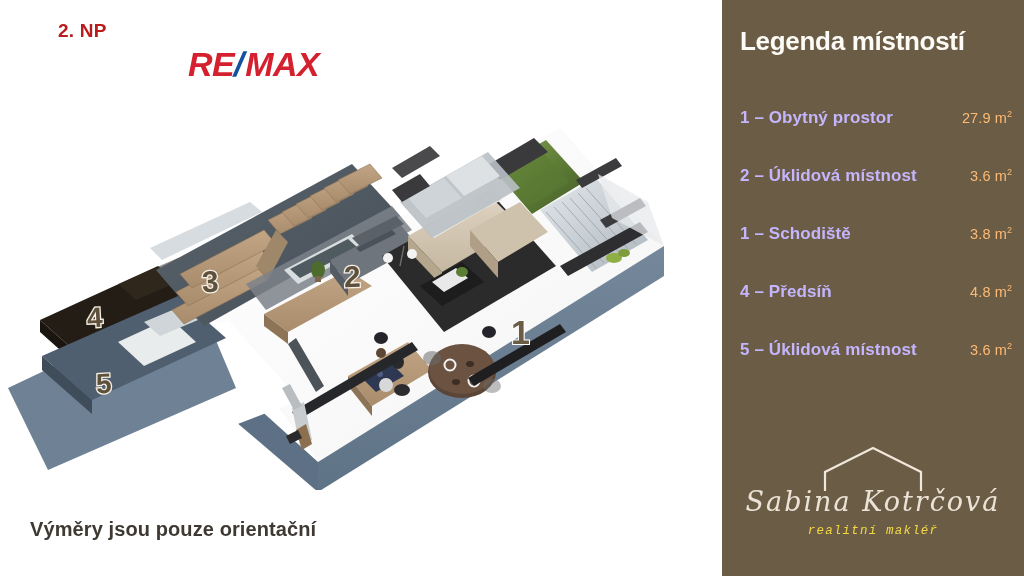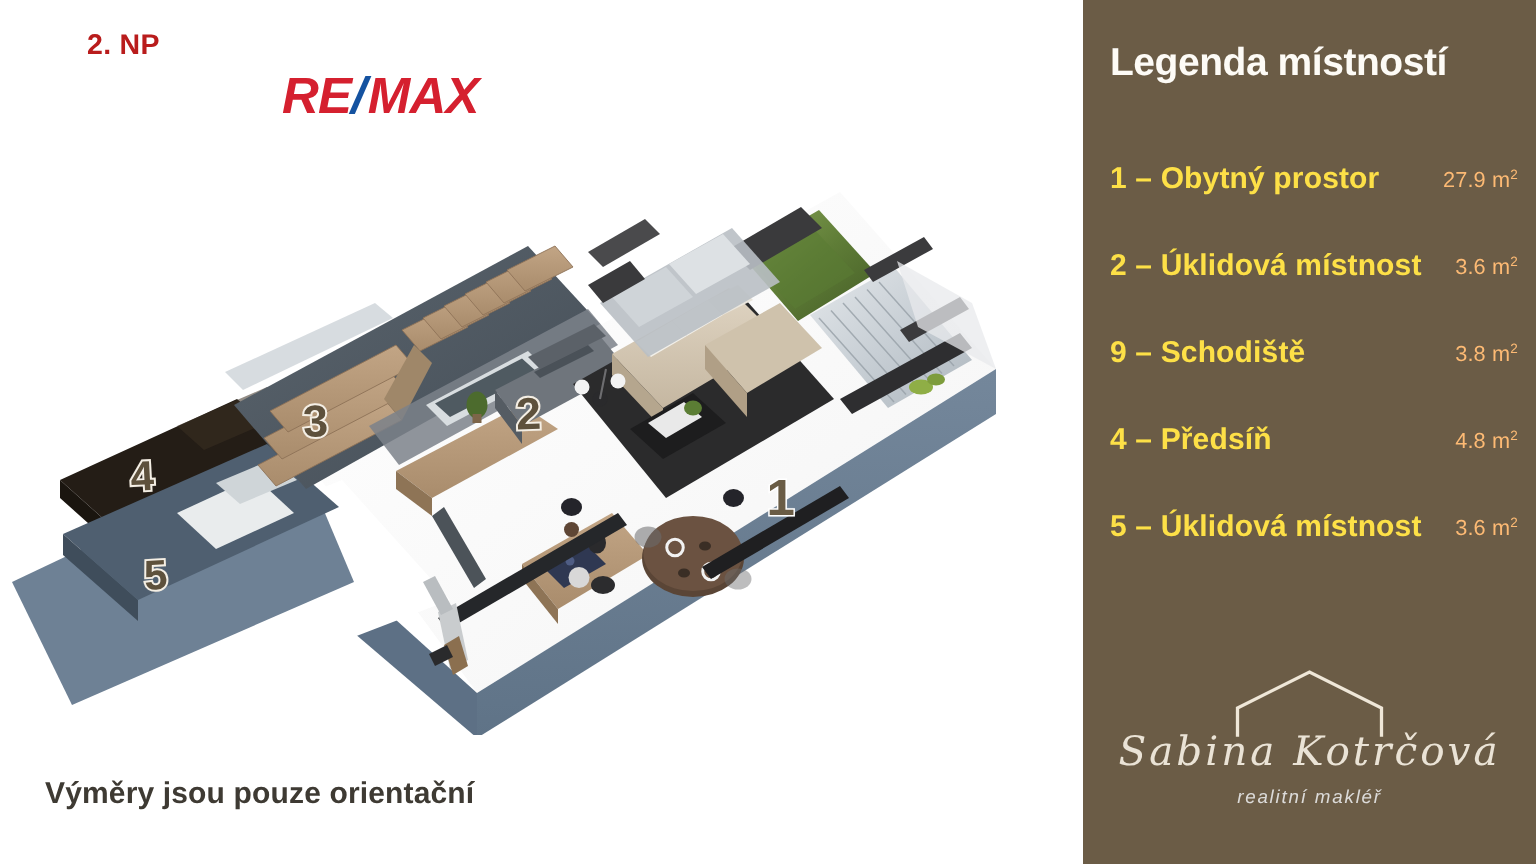--- a/index.html
+++ b/index.html
@@ -73,21 +73,21 @@
     white-space:nowrap;
   }
   .legend-list{
     position:absolute;left:18px;top:108px;right:12px;
   }
   .legend-row{
     display:flex;align-items:baseline;justify-content:space-between;
     height:58px;
   }
   .legend-row .lbl{
-    color:#fde047;font-size:20px;font-weight:700;letter-spacing:.1px;
+    color:#c4b5fd;font-size:17px;font-weight:700;letter-spacing:.1px;
     white-space:nowrap;
   }
   .legend-row .val{
     color:#fdba74;font-size:14.5px;font-weight:400;letter-spacing:.1px;
     white-space:nowrap;margin-left:10px;
   }
   .legend-row .val sup{font-size:9px;vertical-align:super;}
 
   
   .sig{
@@ -101,22 +101,22 @@
     color:#f0e9dc;
     font-family:"DejaVu Serif", serif;
     font-style:italic;
     font-size:27px;
     letter-spacing:2px;
     white-space:nowrap;
     opacity:.96;
   }
   .sig-role{
     position:absolute;left:50%;top:82px;transform:translateX(-50%);
-    color:#e5e5e5;
-    font-family:Liberation Sans, sans-serif;
+    color:#fde047;
+    font-family:Liberation Mono, monospace;
     font-style:italic;
     font-size:12.5px;
     letter-spacing:1.2px;
     white-space:nowrap;
     opacity:.93;
   }
 </style>
 </head>
 <body>
 
@@ -329,21 +329,21 @@
         <span class="lbl">1 – Obytný prostor</span>
         <span class="val"><span>27.9</span>&nbsp;<span>m</span><sup>2</sup></span>
       </div>
 
       <div class="legend-row">
         <span class="lbl">2 – Úklidová místnost</span>
         <span class="val"><span>3.6</span>&nbsp;<span>m</span><sup>2</sup></span>
       </div>
 
       <div class="legend-row">
-        <span class="lbl">9 – Schodiště</span>
+        <span class="lbl">1 – Schodiště</span>
         <span class="val"><span>3.8</span>&nbsp;<span>m</span><sup>2</sup></span>
       </div>
 
       <div class="legend-row">
         <span class="lbl">4 – Předsíň</span>
         <span class="val"><span>4.8</span>&nbsp;<span>m</span><sup>2</sup></span>
       </div>
 
       <div class="legend-row">
         <span class="lbl">5 – Úklidová místnost</span>

